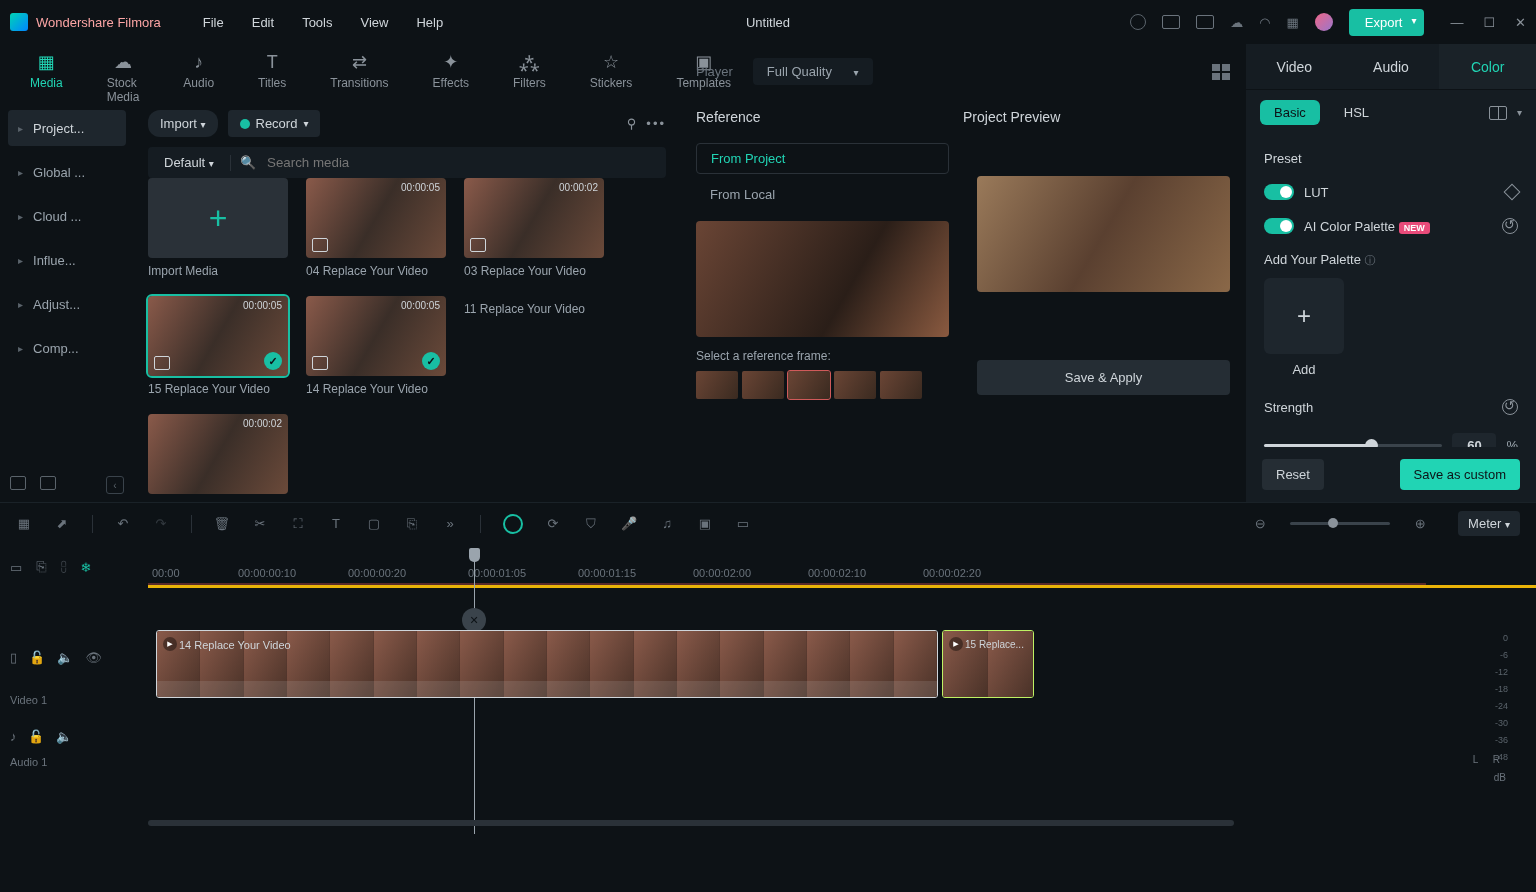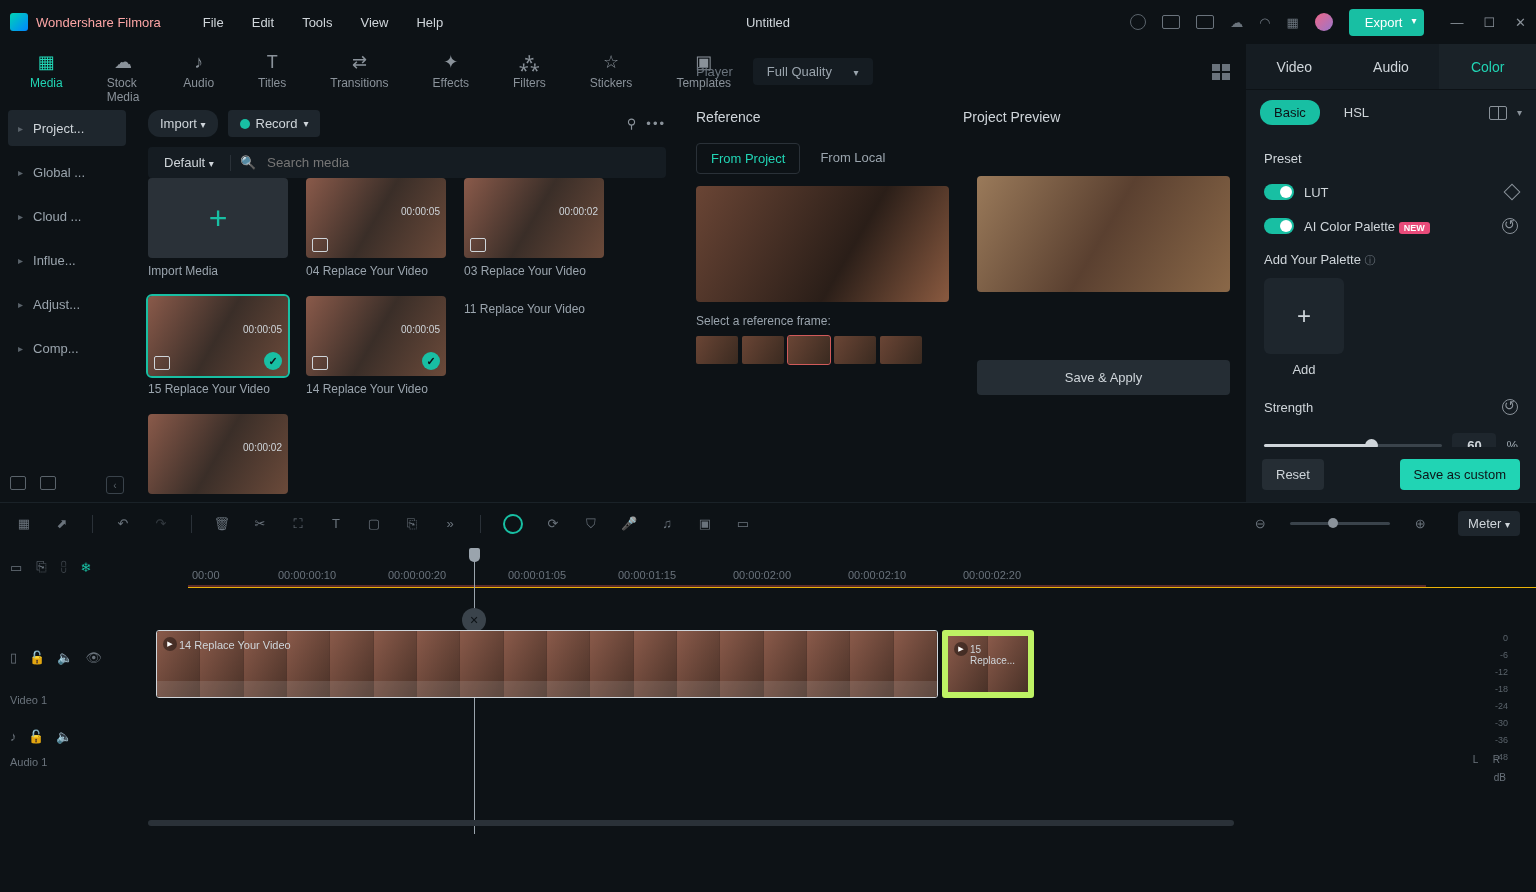--- a/index.html
+++ b/index.html
@@ -42,55 +42,55 @@
 .gal-filter { margin-left: auto; color: #8a929a; cursor: pointer; }
 .gal-more { color: #8a929a; cursor: pointer; letter-spacing: 2px; }
 .gal-search-row { display: flex; align-items: center; gap: 10px; background: #151c22; border-radius: 4px; padding: 4px 10px; margin-bottom: 0; }
 .default-dd { color: #cfd5da; padding: 4px 6px; cursor: pointer; }
 .search-ico { color: #6a737c; }
 .search-in { background: transparent; border: 0; outline: 0; color: #cfd5da; flex: 1; }
 .thumbs { display: flex; flex-wrap: wrap; gap: 18px; }
 .thumb { width: 140px; }
 .thumb-pic { width: 140px; height: 80px; background: #2a3138; border-radius: 4px; position: relative; overflow: hidden; }
 .add-tile { border: 0; display: flex; align-items: center; justify-content: center; color: #18bfa3; font-size: 32px; font-weight: 300; }
-.th-dur { position: absolute; top: 4px; right: 6px; font-size: 10px; color: #cfd5da; margin-top: 24px; }
+.th-dur { position: absolute; top: 4px; right: 6px; font-size: 10px; color: #cfd5da; }
 .th-ico { position: absolute; bottom: 6px; left: 6px; width: 16px; height: 14px; border: 1.5px solid #cfd5da; border-radius: 2px; }
 .th-check { position: absolute; bottom: 6px; right: 6px; width: 18px; height: 18px; background: #18bfa3; border-radius: 50%; display: flex; align-items: center; justify-content: center; color: #0d1216; font-size: 11px; font-weight: bold; }
 .thumb-cap { font-size: 12px; color: #9aa4ad; margin-top: 6px; white-space: nowrap; overflow: hidden; }
 .thumb.sel .thumb-pic { outline: 2px solid #18bfa3; }
 .vid-bg { background: linear-gradient(120deg, #8a5a4a 0%, #3a2e28 50%, #6b4a3a 100%); }
 
 .mid-col { flex: 1; padding: 14px 16px 0; }
 .player-bar { display: flex; align-items: center; gap: 20px; color: #6a737c; margin-bottom: 24px; }
 .quality-dd { background: #151c22; padding: 6px 14px; border-radius: 4px; color: #9aa4ad; cursor: pointer; }
 .view-grid { margin-left: auto; width: 18px; height: 16px; display: grid; grid-template-columns: 1fr 1fr; gap: 2px; cursor: pointer; }
 .view-grid div { background: #6a737c; }
 .ref-titles { display: flex; }
 .ref-title { flex: 1; color: #cfd5da; font-size: 14px; padding-bottom: 18px; }
-.ref-tabs { display: flex; gap: 6px; margin-bottom: 12px; }
+.ref-tabs { display: flex; gap: 6px; margin-bottom: 12px; flex-direction: column; }
 .ref-tab { padding: 7px 14px; border-radius: 4px; color: #9aa4ad; cursor: pointer; font-size: 13px; }
 .ref-tab.active { color: #21d4b4; border: 1px solid #2a3138; }
 .previews { display: flex; gap: 28px; }
 .prev-l { flex: 1; }
 .prev-pic { height: 116px; background: linear-gradient(120deg,#6a4535 0%,#2a1e18 60%,#8a5a40 100%); border-radius: 4px; margin-bottom: 12px; }
 .sel-lbl { font-size: 12px; margin-bottom: 8px; }
 .ref-strip { display: flex; gap: 4px; margin-bottom: 14px; }
 .ref-fr { width: 42px; height: 28px; background: linear-gradient(120deg,#6a4535,#3a2a20); border-radius: 2px; cursor: pointer; }
 .ref-fr.sel { outline: 1px solid #d05a5a; }
 .act-btn { width: 100%; padding: 10px; border-radius: 4px; text-align: center; cursor: pointer; font-size: 13px; }
 .gen-btn { background: #18997f; color: #fff; }
 .save-apply-btn { background: #252d34; color: #cfd5da; }
 
 .right-col { width: 290px; background: #151c22; display: flex; flex-direction: column; }
 .insp-tabs { display: flex; height: 46px; border-bottom: 1px solid #0d1216; }
 .insp-tab { flex: 1; display: flex; align-items: center; justify-content: center; color: #cfd5da; cursor: pointer; font-size: 14px; }
 .insp-tab.active { color: #21d4b4; background: #1a2228; }
 .sub-tabs { display: flex; align-items: center; padding: 10px 14px; gap: 10px; }
 .sub-tab { padding: 5px 14px; border-radius: 12px; color: #cfd5da; cursor: pointer; font-size: 13px; }
-.sub-tab.active { background: #18bfa3; color: #0d1216; font-weight: 500; }
+.sub-tab.active { background: #18bfa3; color: #0d1216; font-weight: 500; border-radius: 6px; }
 .compare-ico { margin-left: auto; width: 18px; height: 14px; border: 1.5px solid #8a929a; border-radius: 2px; position: relative; cursor: pointer; }
 .compare-ico::after { content: ''; position: absolute; left: 50%; top: 0; bottom: 0; width: 1px; background: #8a929a; }
 .sub-more { color: #8a929a; cursor: pointer; }
 .insp-body { flex: 1; padding: 6px 18px; overflow-y: auto; }
 .sec-h { color: #cfd5da; font-size: 13px; margin: 10px 0; }
 .tog-row { display: flex; align-items: center; gap: 10px; margin: 18px 0; }
 .toggle { width: 30px; height: 16px; background: #18bfa3; border-radius: 8px; position: relative; cursor: pointer; }
 .toggle::after { content: ''; position: absolute; right: 2px; top: 2px; width: 12px; height: 12px; background: #fff; border-radius: 50%; }
 .tog-lbl { color: #cfd5da; flex: 1; }
 .new-badge { background: #e94b7a; color: #fff; font-size: 9px; padding: 1px 5px; border-radius: 3px; font-weight: bold; }
@@ -119,27 +119,27 @@
 
 .timeline { height: 290px; display: flex; background: #0d1216; }
 .tl-left { width: 148px; padding: 6px 10px; }
 .tl-ctrl-row { display: flex; gap: 14px; align-items: center; height: 34px; color: #6a737c; }
 .tl-ico { cursor: pointer; }
 .snowflake { color: #18bfa3; }
 .tl-track-hdr { display: flex; gap: 12px; align-items: center; height: 74px; color: #6a737c; }
 .tl-track-hdr.aud { height: 40px; }
 .track-lbl { font-size: 11px; color: #6a737c; }
 .tl-main { flex: 1; position: relative; padding-top: 6px; }
-.ruler { height: 38px; position: relative; border-bottom: 1px solid #eab308; margin-left: 40px; }
+.ruler { height: 38px; position: relative; border-bottom: 3px solid #eab308; }
 .ruler-line { position: absolute; bottom: 0; left: 0; right: 110px; height: 2px; background: #5a2a2a; }
 .tick { position: absolute; bottom: 6px; font-size: 11px; color: #6a737c; }
 .playhead { position: absolute; top: 4px; bottom: 0; width: 1px; background: #9aa4ad; left: 326px; }
 .playhead::before { content: ''; position: absolute; top: 0; left: -5px; width: 11px; height: 14px; background: #9aa4ad; border-radius: 2px 2px 5px 5px; }
 .play-knob { position: absolute; top: 60px; left: -12px; width: 24px; height: 24px; background: #3a434b; border-radius: 50%; display: flex; align-items: center; justify-content: center; color: #0d1216; font-size: 11px; }
-.clip { position: absolute; top: 86px; height: 68px; border: 6px solid #bef264; border-radius: 3px; overflow: hidden; cursor: pointer; }
+.clip { position: absolute; top: 86px; height: 68px; border: 1px solid #bef264; border-radius: 3px; overflow: hidden; cursor: pointer; }
 .clip.sel { border: 1px solid #cfd5da; }
 .clip-strip { height: 100%; display: flex; }
 .clip-fr { flex: 1; min-width: 40px; background: linear-gradient(120deg,#8a5a4a,#4a3228); border-right: 1px solid rgba(0,0,0,0.3); }
 .clip-lbl { position: absolute; top: 8px; left: 22px; font-size: 11px; color: #cfd5da; pointer-events: none; }
 .clip-play { position: absolute; top: 6px; left: 6px; width: 14px; height: 14px; background: rgba(0,0,0,0.4); border-radius: 50%; display: flex; align-items: center; justify-content: center; color: #fff; font-size: 7px; }
 .clip-wave { position: absolute; bottom: 0; left: 0; right: 0; height: 16px; background: rgba(200,200,200,0.15); }
 .db-meter { position: absolute; right: 28px; top: 86px; width: 28px; font-size: 9px; color: #5a636b; text-align: right; line-height: 17px; }
 .db-lr { position: absolute; right: 30px; top: 210px; font-size: 10px; color: #6a737c; letter-spacing: 6px; }
 .db-lbl { position: absolute; right: 30px; top: 228px; font-size: 10px; color: #6a737c; }
 .hscroll { position: absolute; bottom: 6px; left: 0; right: 110px; height: 8px; }

